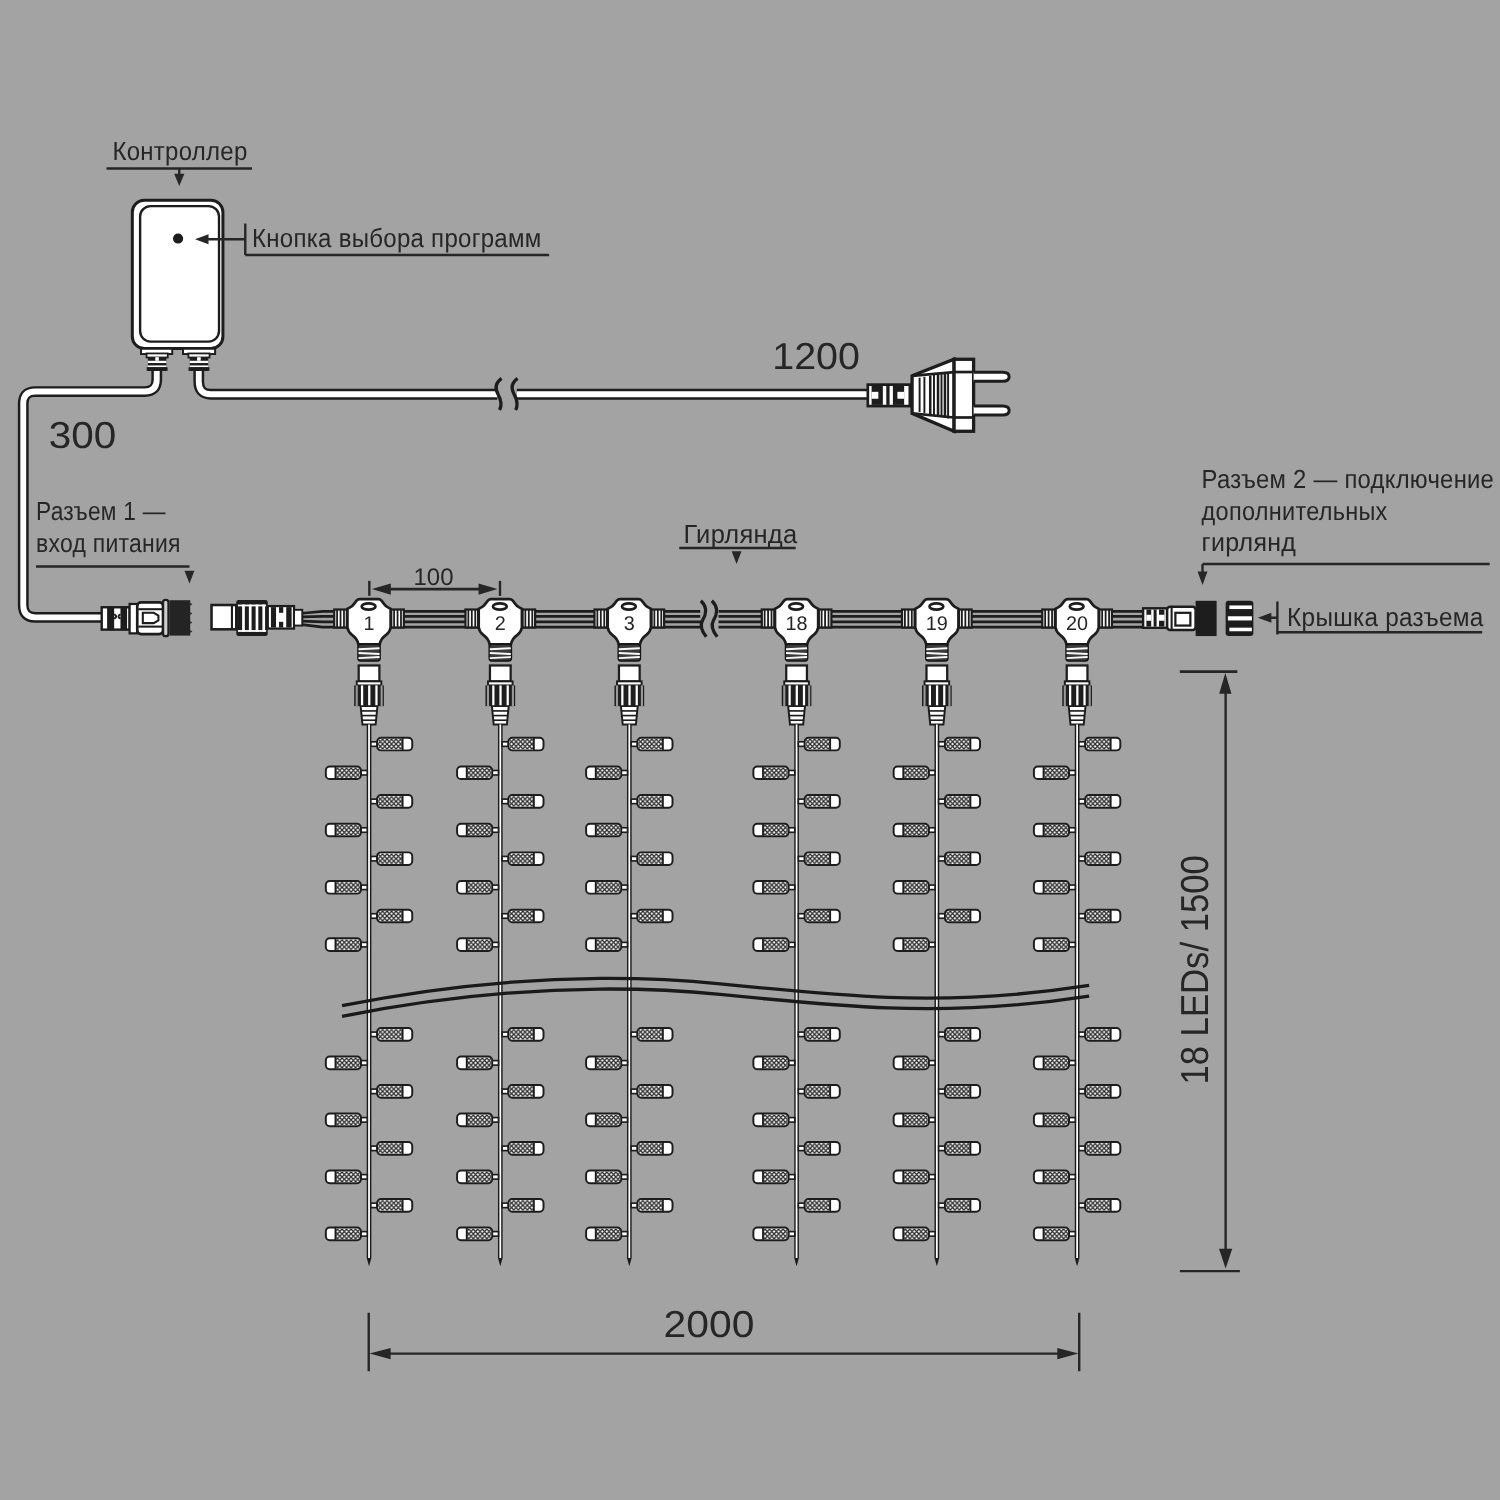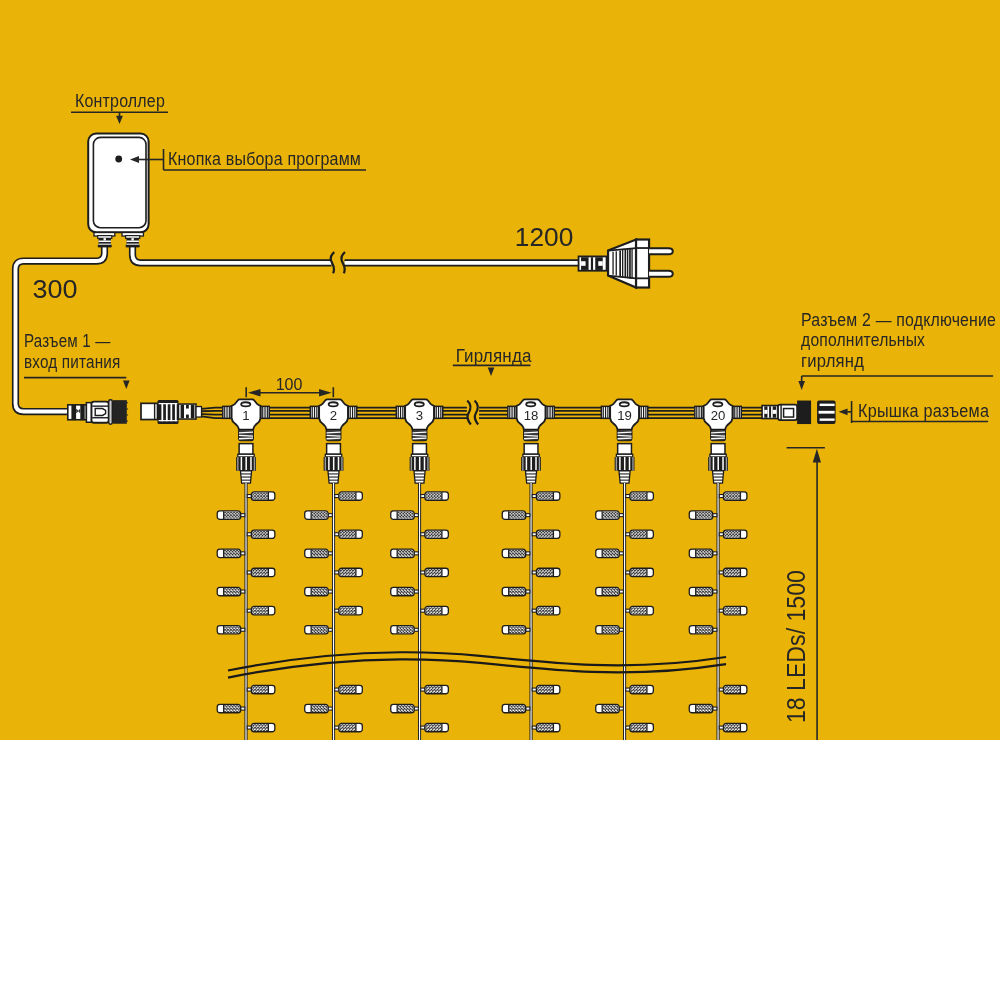--- a/index.html
+++ b/index.html
@@ -1,16 +1,16 @@
 <!DOCTYPE html>
 <html><head>
 <meta charset="utf-8">
 <style>
 html,body{margin:0;padding:0;background:#fff;}
-#stage{position:relative;width:1000px;height:740px;background:#eab308;overflow:hidden;transform:scale(1.0001);transform-origin:0 0;will-change:transform;}
+#stage{position:relative;width:1000px;height:1000px;background:#a3a3a3;overflow:hidden;transform:scale(1.0001);transform-origin:0 0;will-change:transform;}
 text{font-family:"Liberation Sans",sans-serif;fill:#262626;-webkit-font-smoothing:antialiased;}
 .lbl{font-size:17.5px;letter-spacing:.2px;}
 .num{font-size:25px;}
 </style>
 </head>
 <body>
 <div id="stage">
 <svg width="1000" height="1000" viewBox="0 0 1000 1000">
 <defs>
 <pattern id="hx" width="3.0" height="3.1" patternUnits="userSpaceOnUse">

